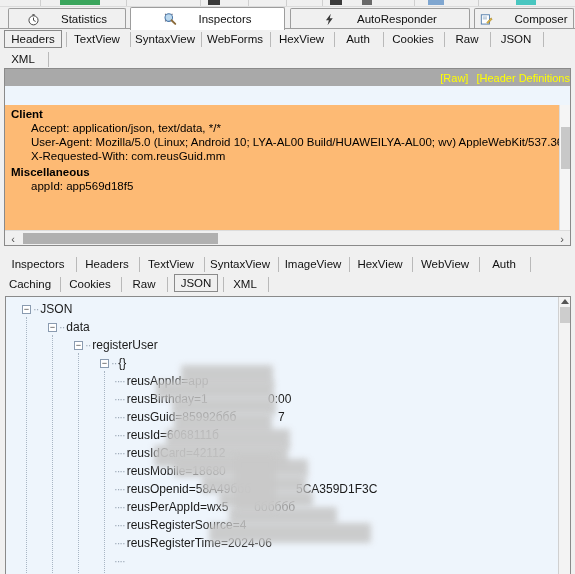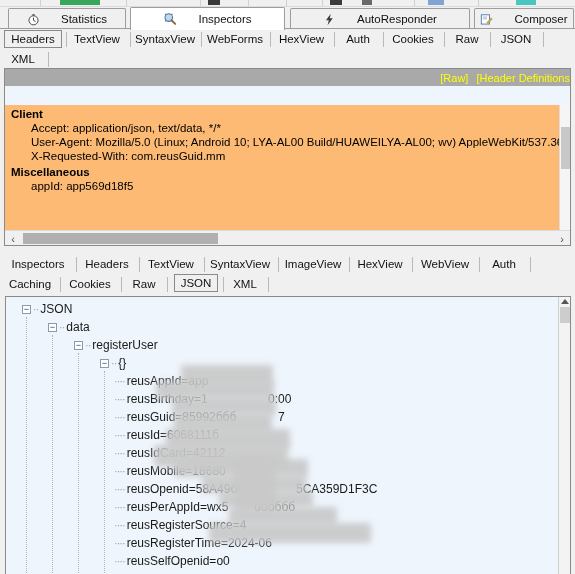--- a/index.html
+++ b/index.html
@@ -437,21 +437,20 @@
         <span>reusRegisterSource=4</span>
       </div>
 
       <div class="tnode" style="padding-left:108px;">
         <span class="tdash">····</span>
         <span>reusRegisterTime=2024-06</span>
       </div>
 
       <div class="tnode" style="padding-left:108px;">
         <span class="tdash">····</span>
-        <span>reusSelfOpenid=o0</span>
       </div>
 
       <div class="tnode" style="padding-left:108px;">
         <span class="tdash">····</span>
         <span>reusSex=1</span>
       </div>
 
     </div>
 
     <div class="redact" style="left:175px;top:68px;width:92px;height:20px;"></div>

